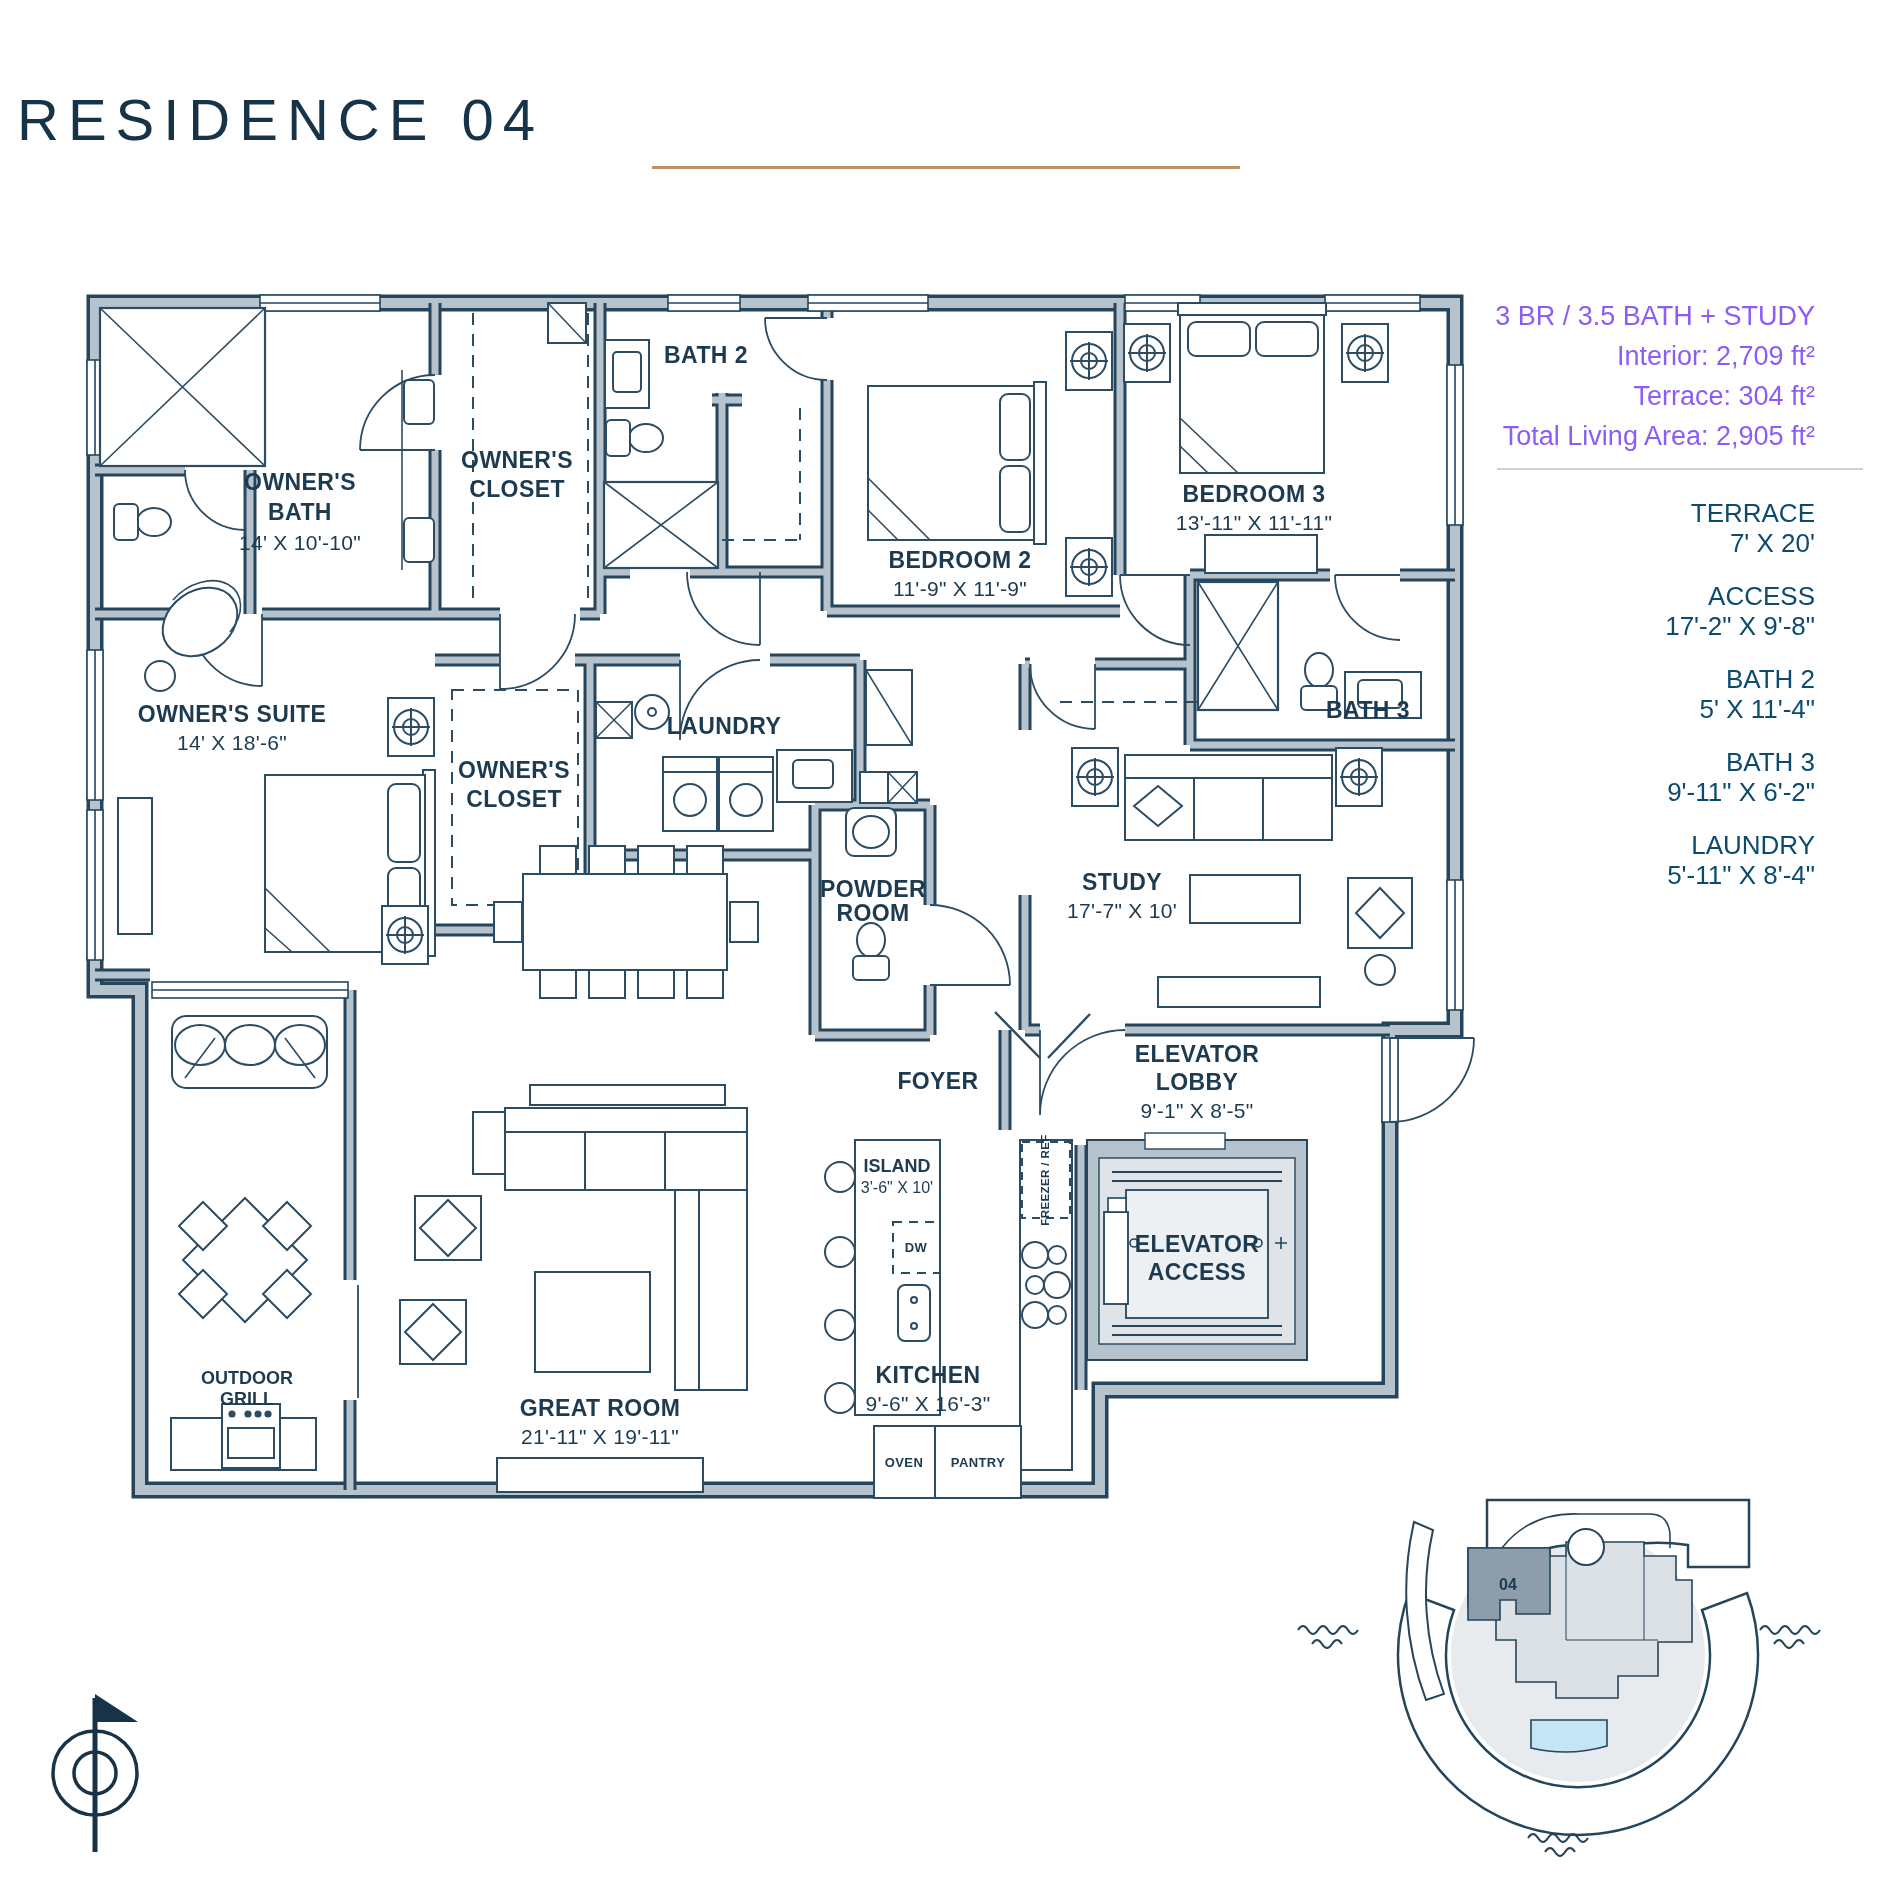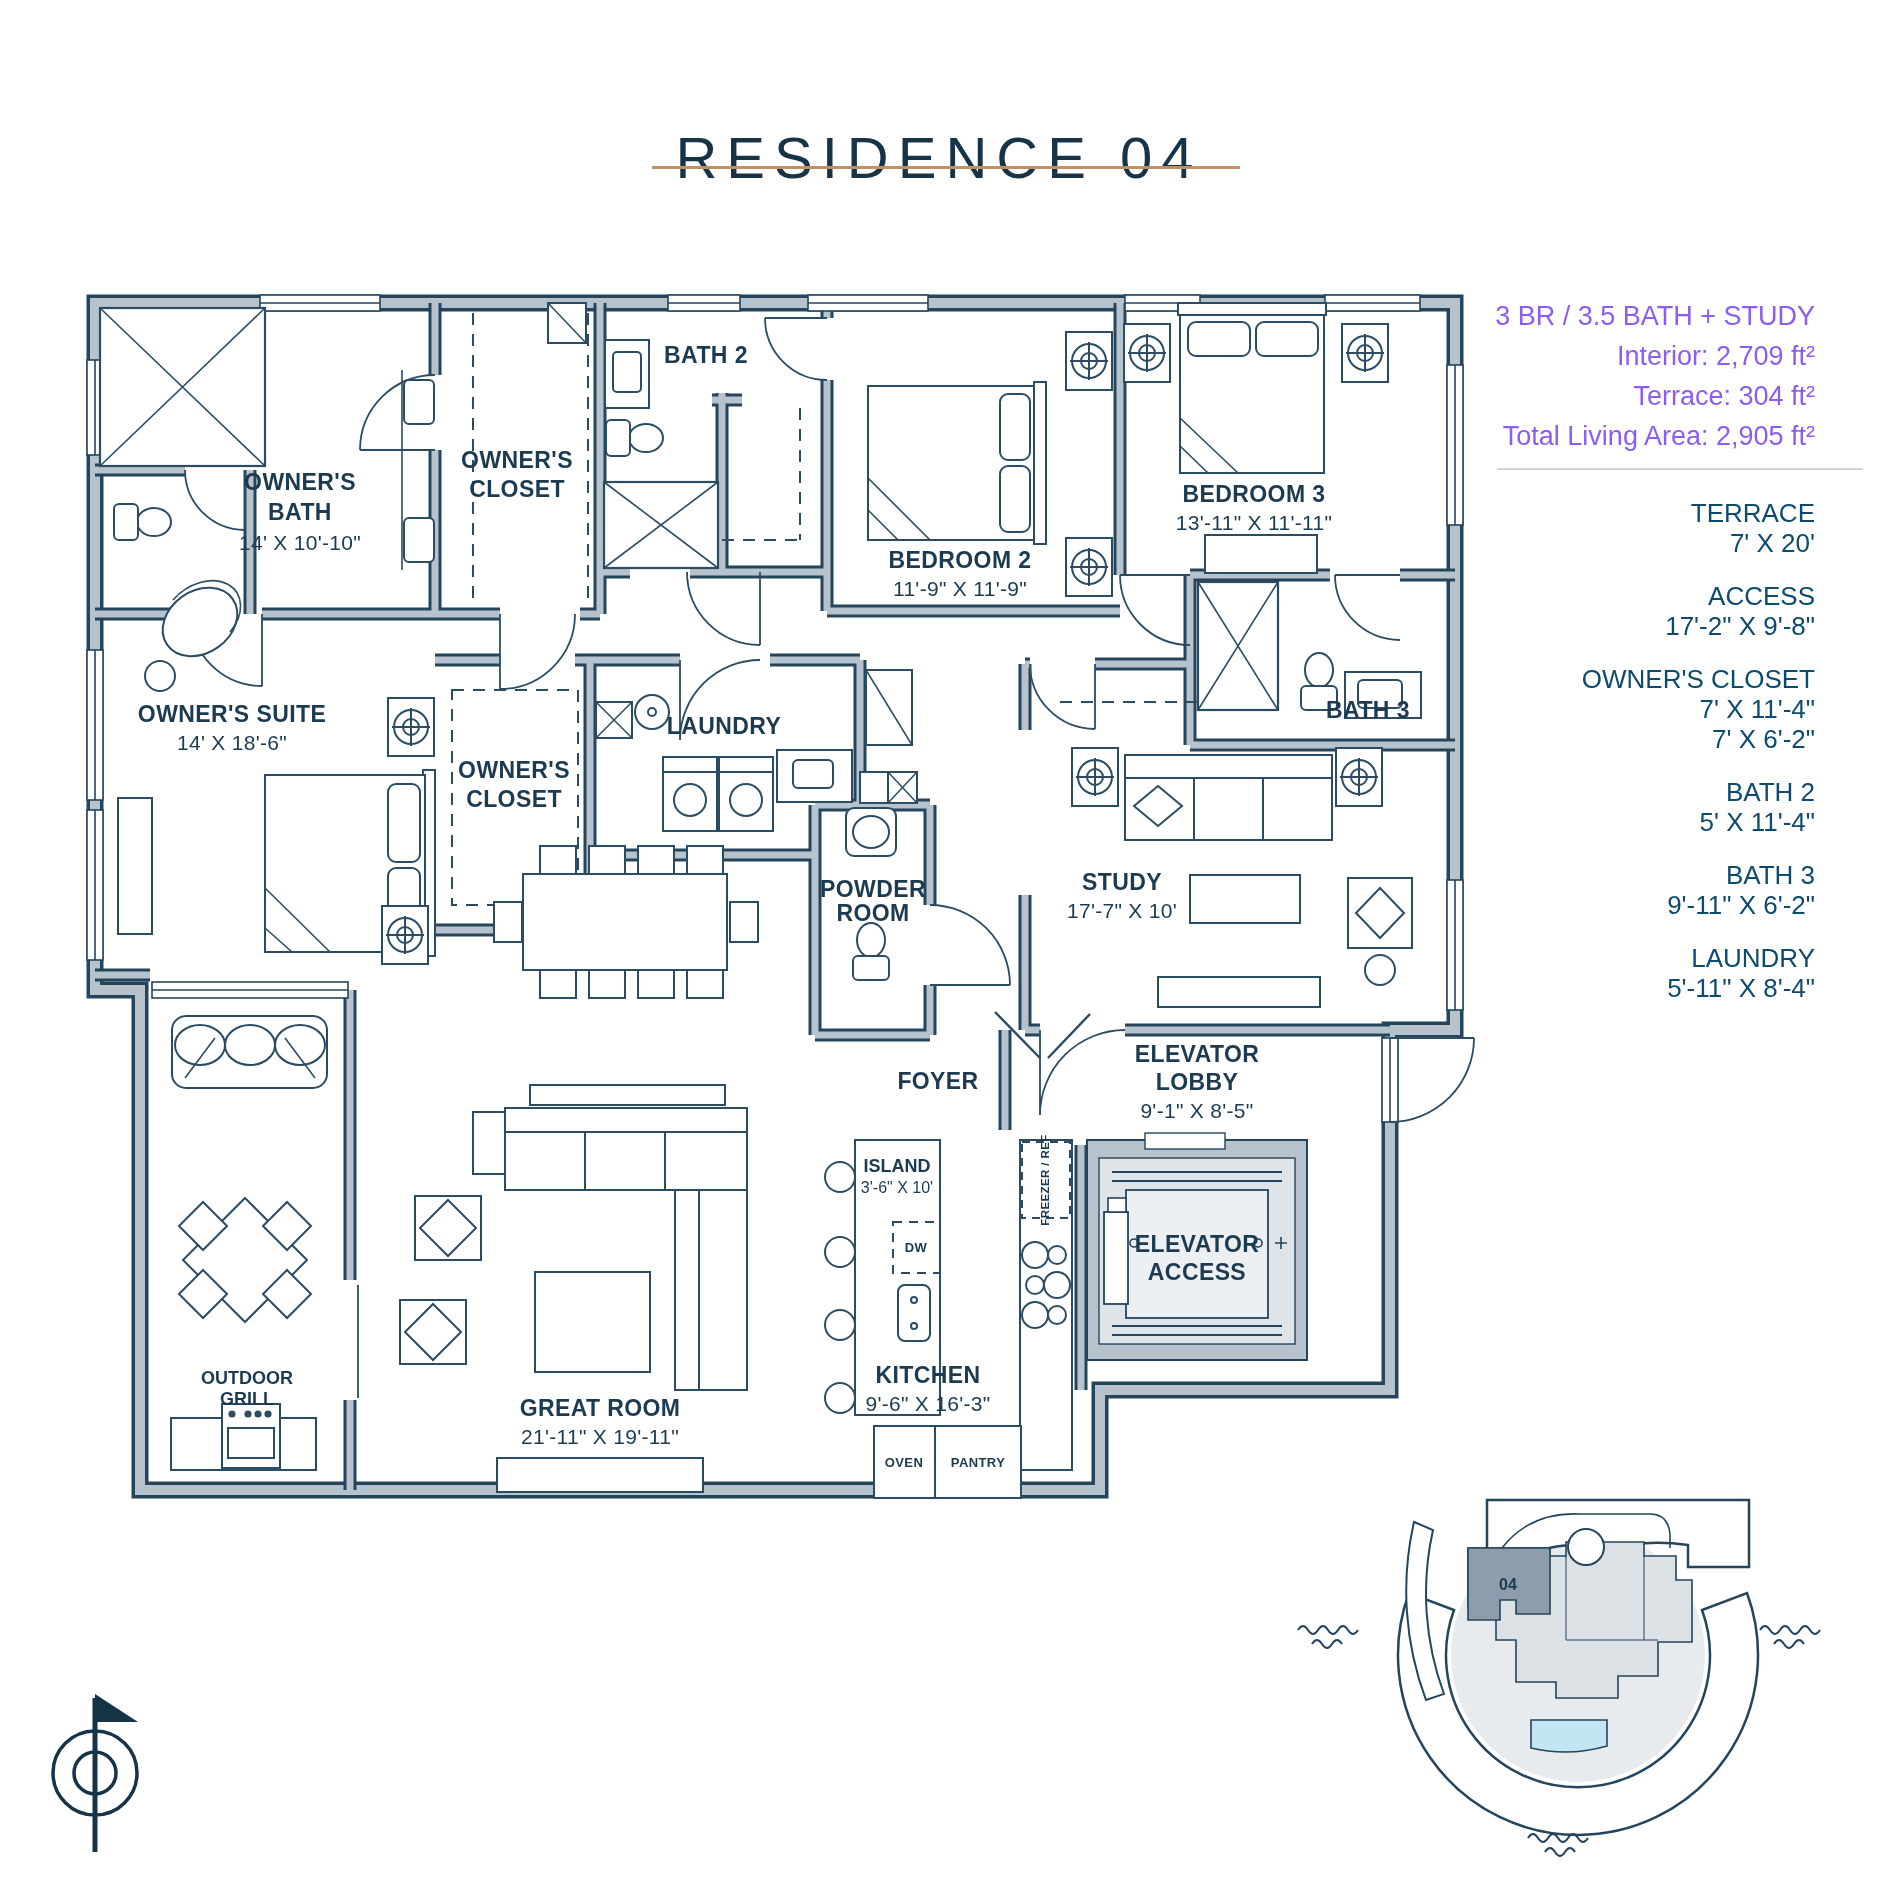--- a/index.html
+++ b/index.html
@@ -1,20 +1,20 @@
 <!DOCTYPE html>
 <html><head>
 <meta charset="utf-8">
 <style>
   html,body{margin:0;padding:0;}
   body{width:1892px;height:1892px;position:relative;background:#ffffff;
        font-family:"Liberation Sans",sans-serif;color:#1C3A50;overflow:hidden;}
   .abs{position:absolute;}
-  #title{top:86px;left:4px;width:1870px;text-align:center;font-size:58px;font-weight:500;
-         letter-spacing:9px;color:#173348;margin-top:38px;}
+  #title{top:86px;left:17px;width:1870px;font-size:58px;font-weight:500;
+         letter-spacing:9px;color:#173348;}
   #title-rule{top:166px;left:652px;width:588px;height:3px;background:#BE9264;}
   #summary{top:296px;right:77px;text-align:right;font-size:27px;line-height:40px;color:#8b5cf6;}
   #divider{top:468px;left:1497px;width:366px;height:2px;background:#CDD4D9;}
   #dimlist{top:498px;right:77px;text-align:right;font-size:26px;line-height:30px;color:#0c4a6e;}
   .dim-group{margin-bottom:23px;}
   svg text{font-family:"Liberation Sans",sans-serif;fill:#1C3A50;}
   .rl{font-size:23px;font-weight:600;letter-spacing:.4px;text-anchor:middle;}
   .rd{font-size:21px;font-weight:500;letter-spacing:.3px;text-anchor:middle;}
   .rs{font-size:18px;font-weight:600;text-anchor:middle;}
   .rsd{font-size:16px;font-weight:500;text-anchor:middle;}
@@ -37,25 +37,20 @@
 <div class="abs" id="divider"></div>
 
 <div class="abs" id="dimlist">
   <div class="dim-group">
     <div>TERRACE</div>
     <div>7' X 20'</div>
   </div>
   <div class="dim-group">
     <div>ACCESS</div>
     <div>17'-2" X 9'-8"</div>
-  </div>
-  <div class="dim-group">
-    <div>OWNER'S CLOSET</div>
-    <div>7' X 11'-4"</div>
-    <div>7' X 6'-2"</div>
   </div>
   <div class="dim-group">
     <div>BATH 2</div>
     <div>5' X 11'-4"</div>
   </div>
   <div class="dim-group">
     <div>BATH 3</div>
     <div>9'-11" X 6'-2"</div>
   </div>
   <div class="dim-group">

